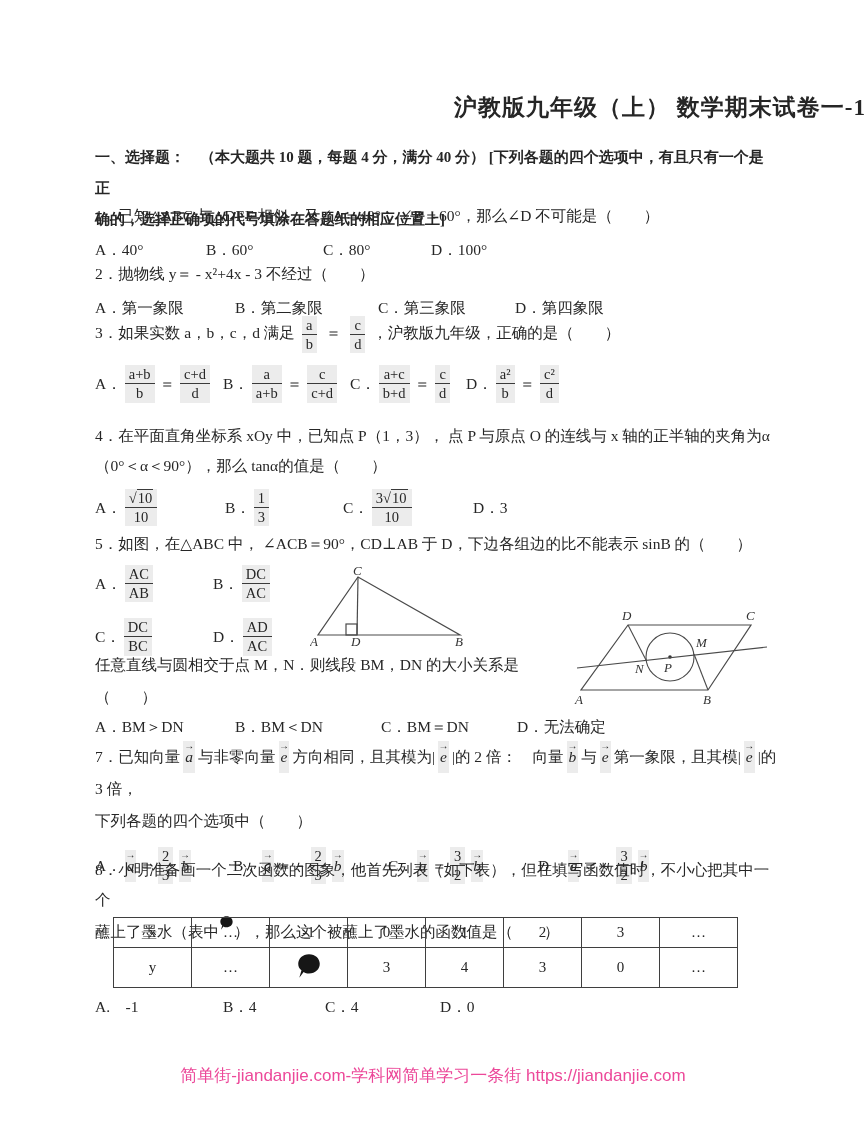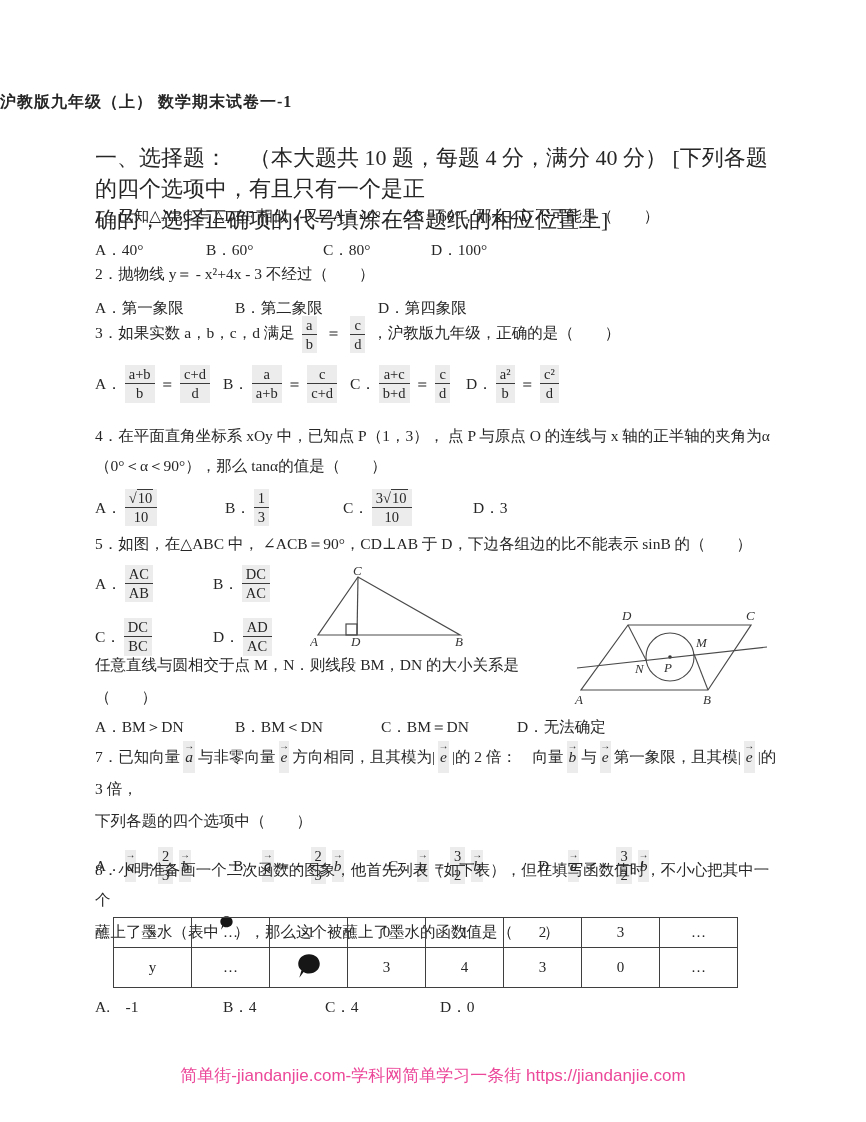--- a/index.html
+++ b/index.html
@@ -1,20 +1,20 @@
 <!DOCTYPE html>
 <html><head>
 <meta charset="utf-8">
 <style>
   html,body{margin:0;padding:0;background:#ffffff;}
   .page{position:relative;width:866px;height:1122px;background:#ffffff;overflow:hidden;
         font-family:"Liberation Serif","DejaVu Serif",serif;color:#262626;}
   .abs{position:absolute;}
-  .title{top:92px;left:0;width:100%;text-align:left;font-size:16px;font-weight:bold;letter-spacing:1px;}
-  .section{top:142px;left:95px;width:682px;font-size:22px;font-weight:normal;line-height:31px;}
+  .title{top:92px;left:0;width:100%;text-align:right;font-size:23px;font-weight:bold;letter-spacing:1px;}
+  .section{top:142px;left:95px;width:682px;font-size:15px;font-weight:bold;line-height:31px;}
   .q{left:95px;width:682px;font-size:15.5px;line-height:30px;}
   .stem{white-space:nowrap;}
   .opts{display:flex;margin-top:4px;}
   .opts .opt{display:inline-flex;align-items:center;white-space:nowrap;}
   
   .frac{display:inline-flex;flex-direction:column;text-align:center;vertical-align:middle;
         font-size:14.5px;line-height:1.25;margin:0 3px;}
   .fn{border-bottom:1.3px solid #3a3a3a;padding:0 4px;background:#ececec;}
   .fd{padding:0 4px;background:#ececec;}
   
@@ -58,20 +58,21 @@
       <span class="opt" style="width:108px">C．80°</span>
       <span class="opt">D．100°</span>
     </div>
   </div>
 
   <div class="abs q" style="top:259px">
     <div class="stem">2．抛物线 y＝ - x²+4x - 3 不经过（　　）</div>
     <div class="opts">
       <span class="opt" style="width:140px">A．第一象限</span>
       <span class="opt" style="width:143px">B．第二象限</span>
+      <span class="opt" style="width:137px">C．第三象限</span>
       <span class="opt">D．第四象限</span>
     </div>
   </div>
 
   <div class="abs q" style="top:316px">
     <div>
       <span>3．如果实数 a，b，c，d 满足</span>
       <span class="frac">
           <span class="fn">a</span>
           <span class="fd">b</span>

